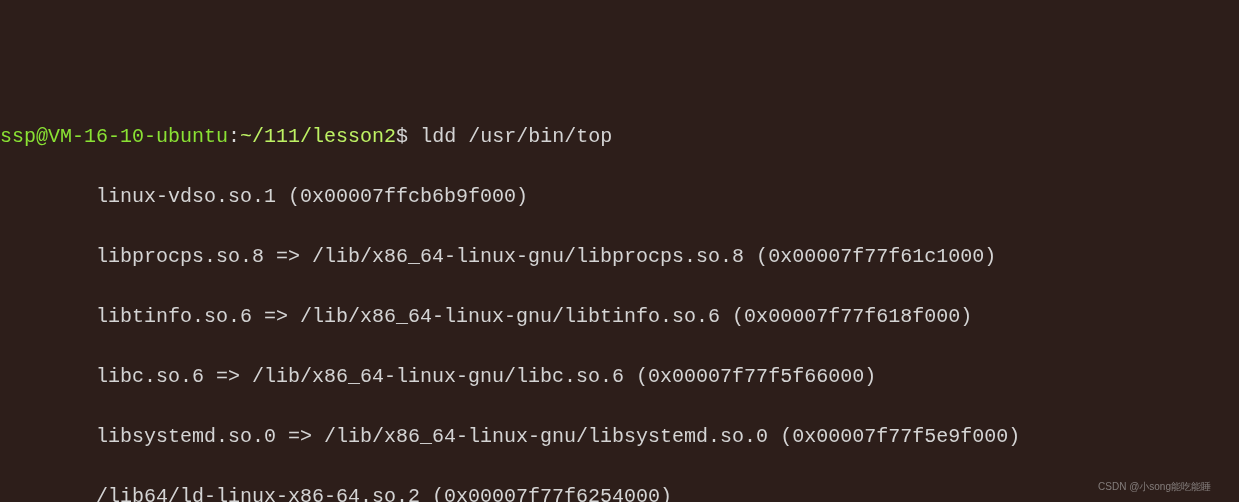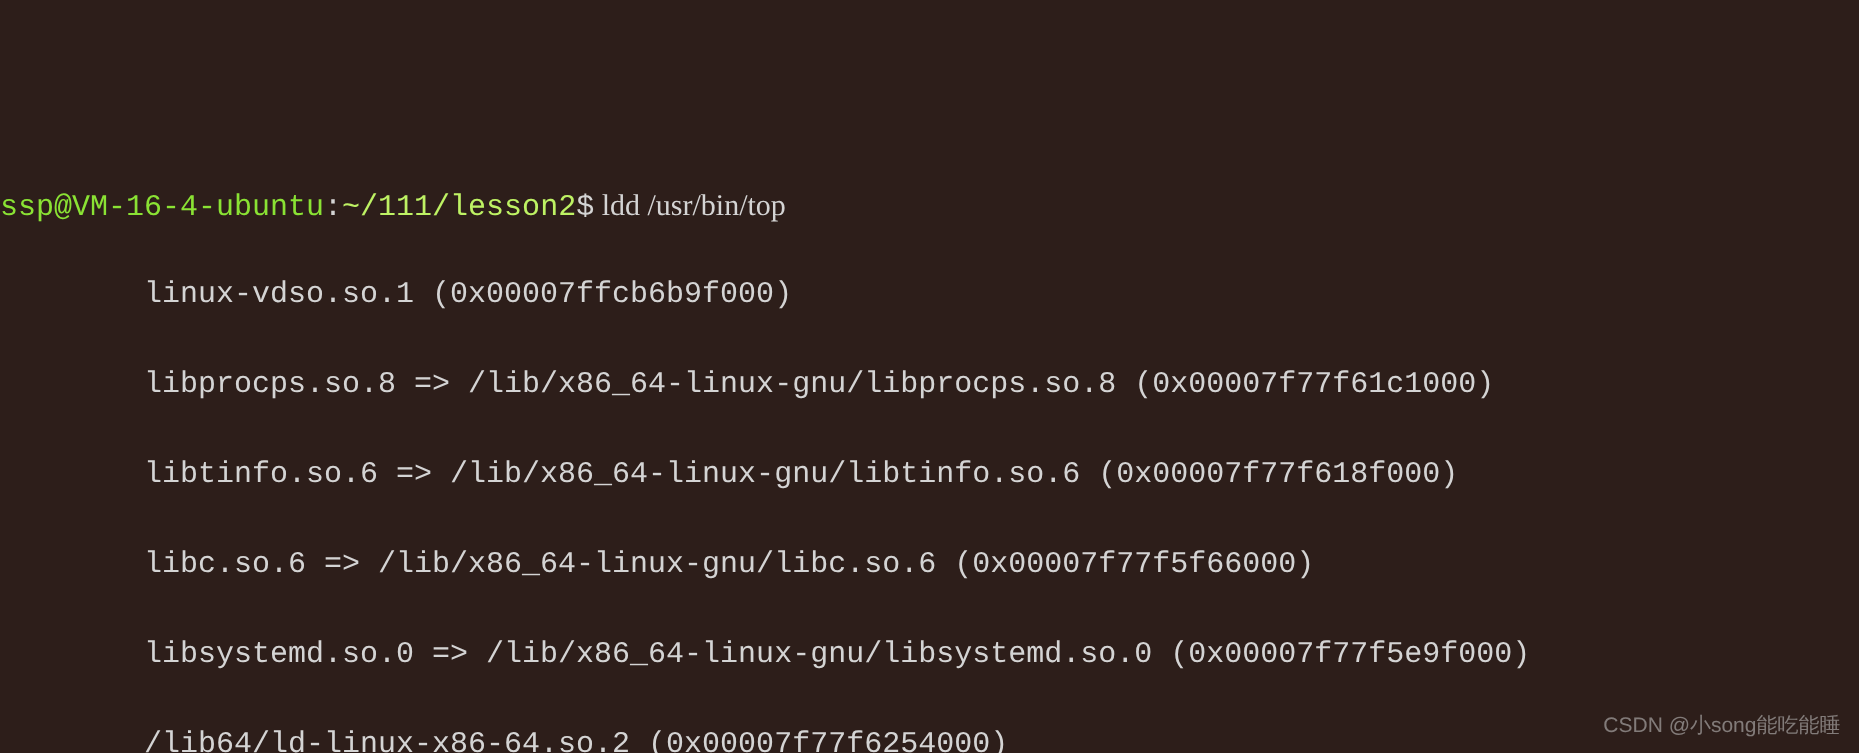--- a/index.html
+++ b/index.html
@@ -27,37 +27,36 @@
       color: #8ae234;
     }
     .prompt-path {
       color: #bef264;
     }
     .prompt-symbol {
       color: #d4d4d4;
     }
     .cmd {
       color: #d4d4d4;
-      font-family: Liberation Serif, serif;
     }
     .watermark {
       position: absolute;
       bottom: 8px;
-      right: 12px;
+      right: 28px;
       font-family: sans-serif;
-      font-size: 14px;
+      font-size: 10px;
       color: rgba(200, 200, 200, 0.55);
     }
   </style>
 </head>
 <body>
 
 
 
-<div class="line"><span class="prompt-user">ssp@VM-16-4-ubuntu</span><span class="prompt-symbol">:</span><span class="prompt-path">~/111/lesson2</span><span class="prompt-symbol">$</span><span class="cmd"> </span><span class="cmd">ldd /usr/bin/top</span></div>
+<div class="line"><span class="prompt-user">ssp@VM-16-10-ubuntu</span><span class="prompt-symbol">:</span><span class="prompt-path">~/111/lesson2</span><span class="prompt-symbol">$</span><span class="cmd"> </span><span class="cmd">ldd /usr/bin/top</span></div>
 <div class="line">        <span>linux-vdso.so.1 (0x00007ffcb6b9f000)</span></div>
 <div class="line">        <span>libprocps.so.8 =&gt; /lib/x86_64-linux-gnu/libprocps.so.8 (0x00007f77f61c1000)</span></div>
 <div class="line">        <span>libtinfo.so.6 =&gt; /lib/x86_64-linux-gnu/libtinfo.so.6 (0x00007f77f618f000)</span></div>
 <div class="line">        <span>libc.so.6 =&gt; /lib/x86_64-linux-gnu/libc.so.6 (0x00007f77f5f66000)</span></div>
 <div class="line">        <span>libsystemd.so.0 =&gt; /lib/x86_64-linux-gnu/libsystemd.so.0 (0x00007f77f5e9f000)</span></div>
 <div class="line">        <span>/lib64/ld-linux-x86-64.so.2 (0x00007f77f6254000)</span></div>
 
 
 
 

